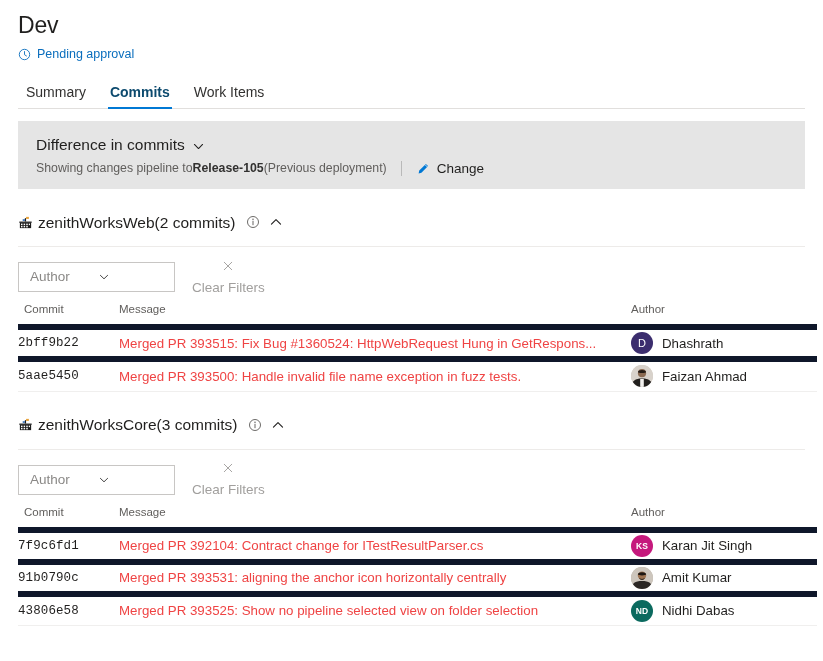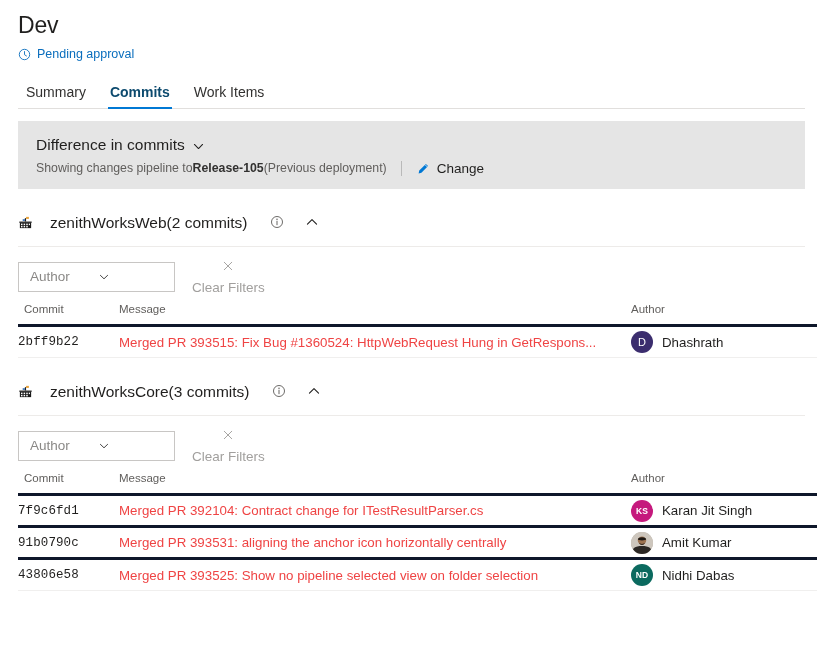--- a/index.html
+++ b/index.html
@@ -111,21 +111,21 @@
     font-size: 13.5px;
     cursor: pointer;
   }
   .pencil-icon { width: 14px; height: 14px; display: block; }
 
   
   .repo-section { margin-top: 22px; }
   .repo-header {
     display: flex;
     align-items: center;
-    gap: 18px;
+    gap: 6px;
     height: 22px;
   }
   .repo-icon { width: 15px; height: 15px; display: block; flex: none; }
   .repo-name {
     font-size: 15.5px;
     color: #201f1e;
     line-height: 21px;
     margin-left: -1px;
   }
   .info-icon { width: 14px; height: 14px; display: block; margin-left: 4px; }
@@ -178,21 +178,21 @@
     font-weight: 400;
     color: #605e5c;
     padding: 6px 0 7px 0;
     line-height: 16px;
   }
   .col-commit { width: 101px; padding-left: 6px !important; }
   .col-message { width: 512px; }
   .col-author  { width: 186px; }
 
   .commit-table td {
-    border-top: 3px solid #0f172a;
+    border-top: 6px solid #0f172a;
     padding: 0;
     height: 32px;
     vertical-align: middle;
   }
   .commit-table tbody tr:last-child td { border-bottom: 1px solid #f0efee; }
 
   .cell-hash {
     font-family: "Liberation Mono", "DejaVu Sans Mono", monospace;
     font-size: 12.5px;
     color: #201f1e;
@@ -343,20 +343,38 @@
           <td class="cell-msg">Merged PR 393515: Fix Bug #1360524: HttpWebRequest Hung in GetRespons...</td>
           <td class="cell-author">
             <div class="author-cell-inner">
               <span class="avatar initial-one" style="background:#3b2d6e">
                 <span>D</span>
               </span>
               <span>Dhashrath</span>
             </div>
           </td>
         </tr>
+        <tr>
+          <td class="cell-hash">5aae5450</td>
+          <td class="cell-msg">Merged PR 393500: Handle invalid file name exception in fuzz tests.</td>
+          <td class="cell-author">
+            <div class="author-cell-inner">
+              <span class="avatar" style="background:#cfc9c2">
+                <svg viewBox="0 0 22 22">
+                  <rect width="22" height="22" fill="#d8d2cb"></rect>
+                  <path d="M0 22c1.2-6 4-8.4 11-8.4S20.8 16 22 22z" fill="#221f1d"></path>
+                  <circle cx="11" cy="8.2" r="4.1" fill="#8a6a52"></circle>
+                  <path d="M6.9 7.2c0-3 8.2-3 8.2 0 0 1-8.2 1-8.2 0z" fill="#241c16"></path>
+                  <rect x="9.2" y="14" width="3.6" height="8" fill="#f2f0ee"></rect>
+                </svg>
+              </span>
+              <span>Faizan Ahmad</span>
+            </div>
+          </td>
+        </tr>
       </tbody>
     </table>
   </div>
 
   <div class="repo-section">
     <div class="repo-header">
       <span>
         <svg class="repo-icon" viewBox="0 0 16 16">
           <rect x="2" y="8" width="12" height="6" fill="#1b1b1b"></rect>
           <rect x="3.2" y="9.2" width="1.6" height="1.6" fill="#ffffff"></rect>

